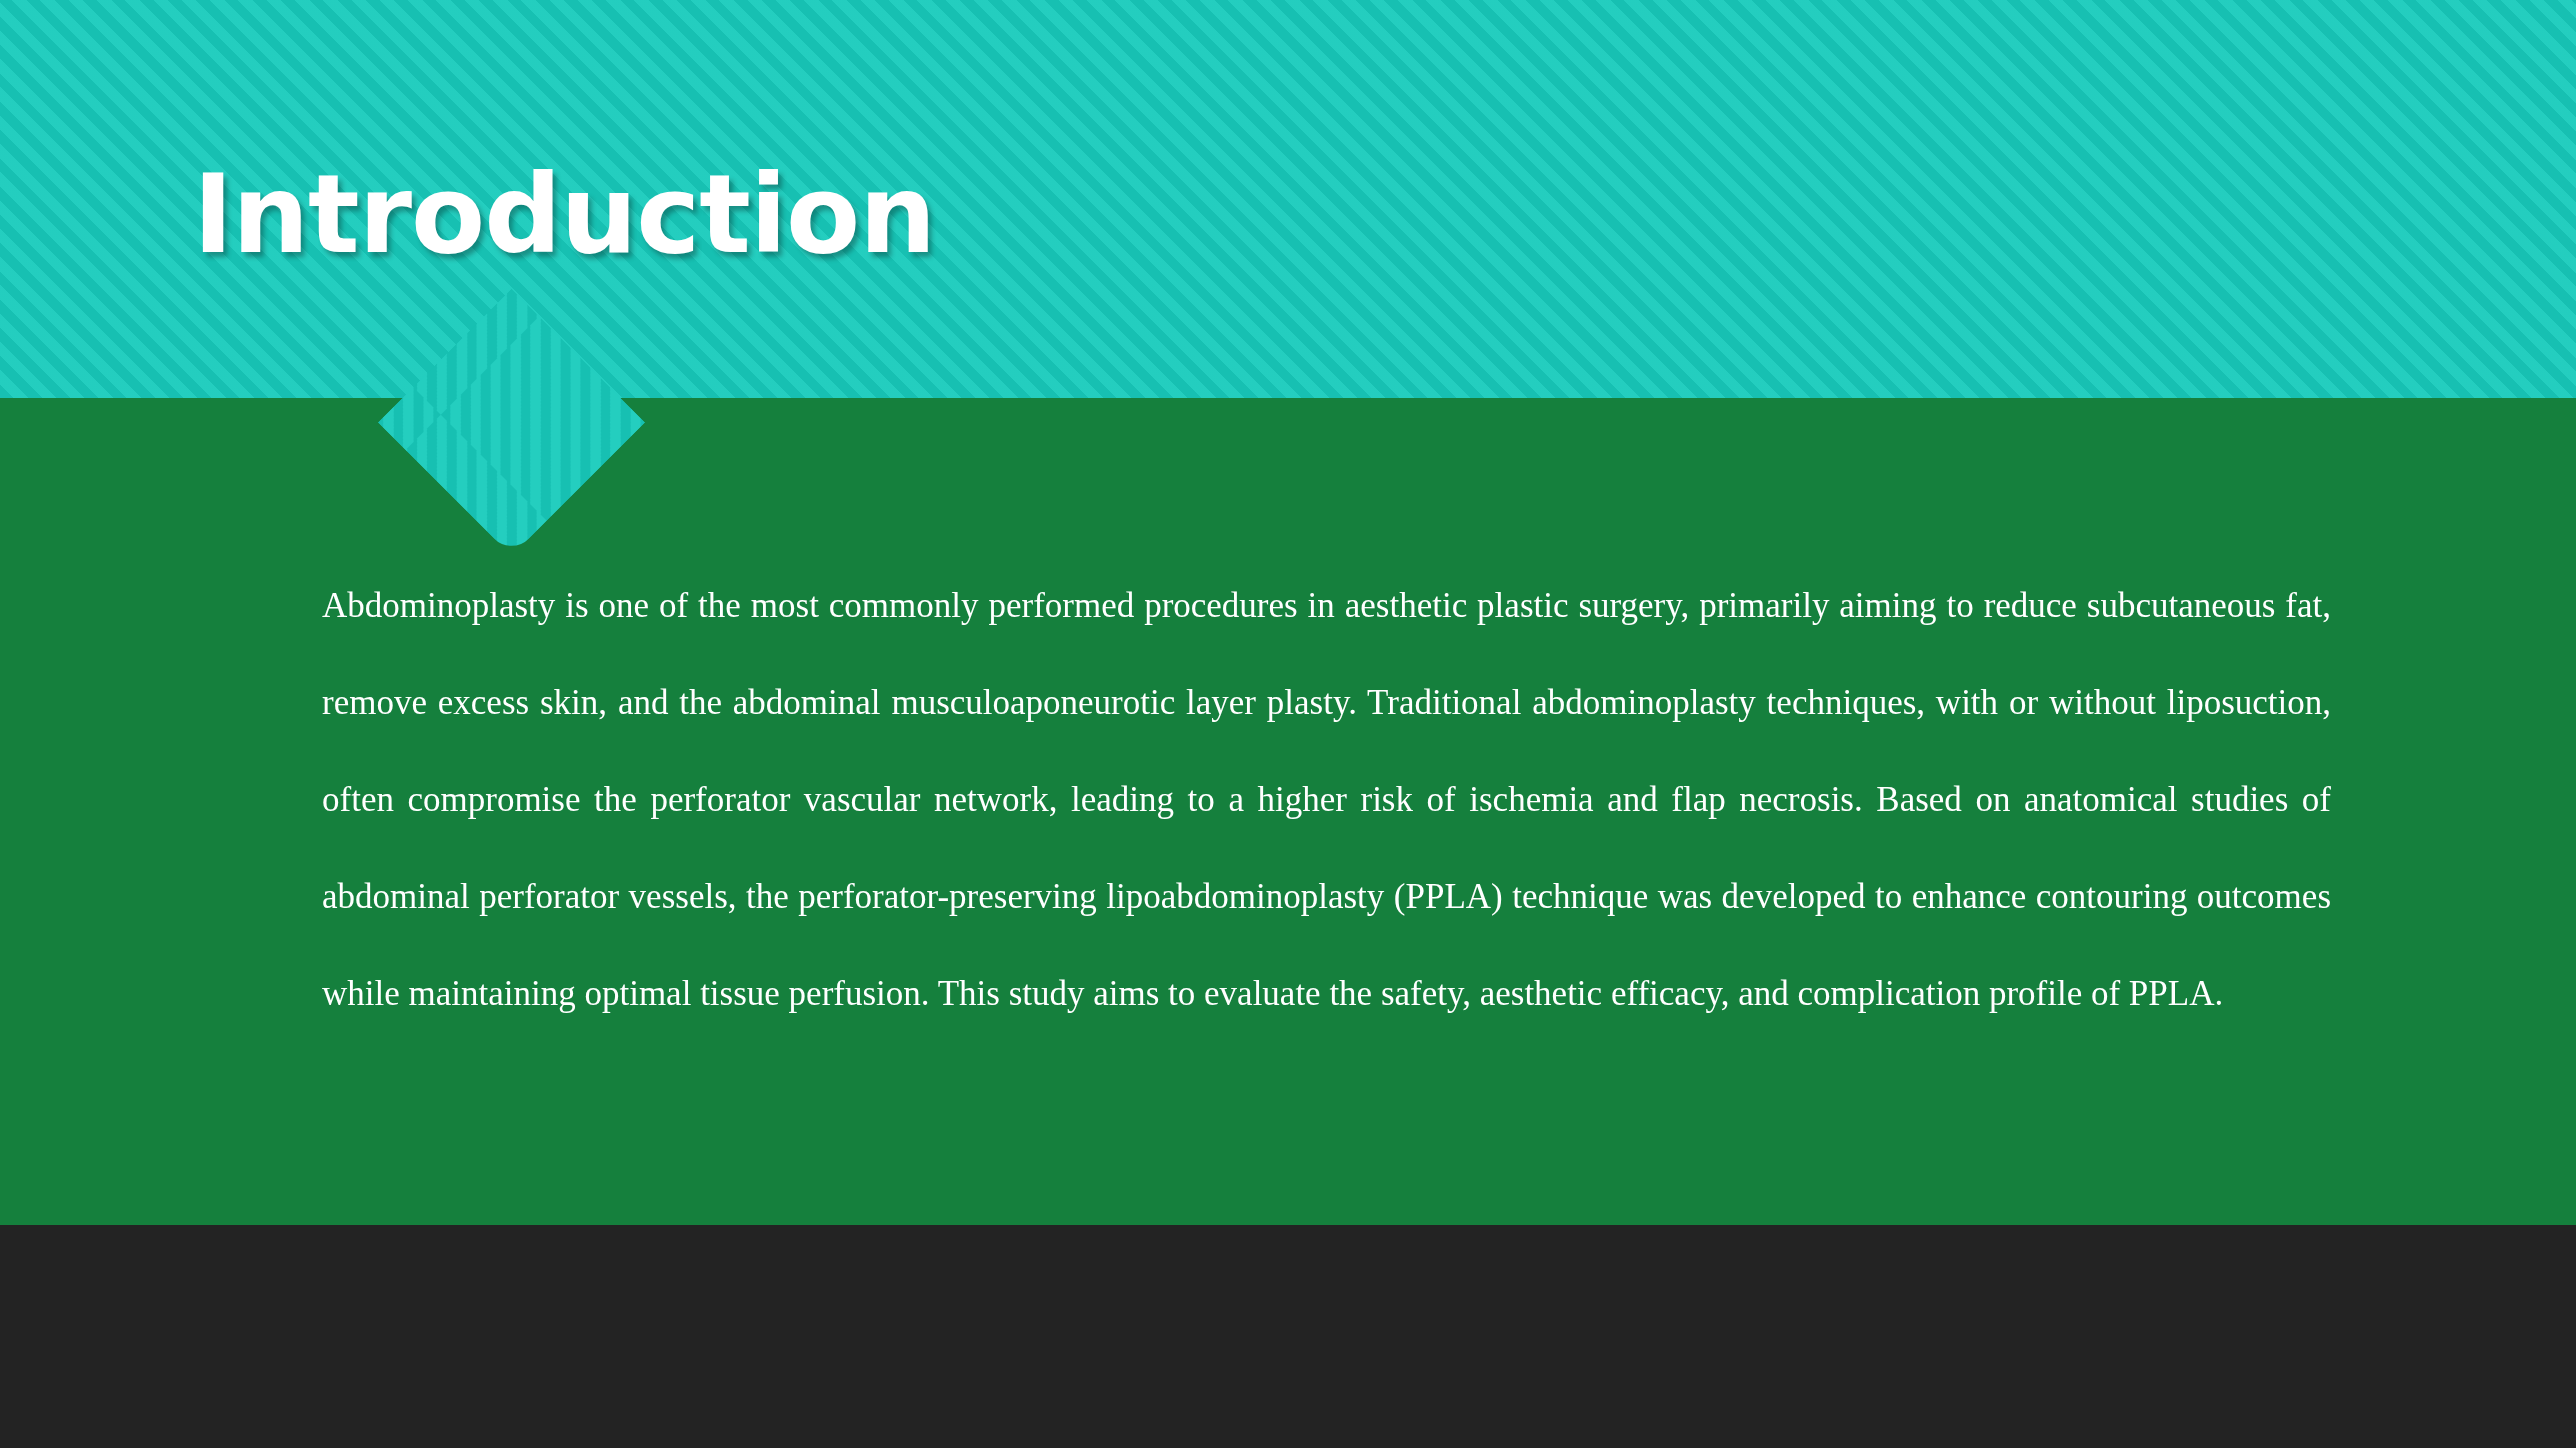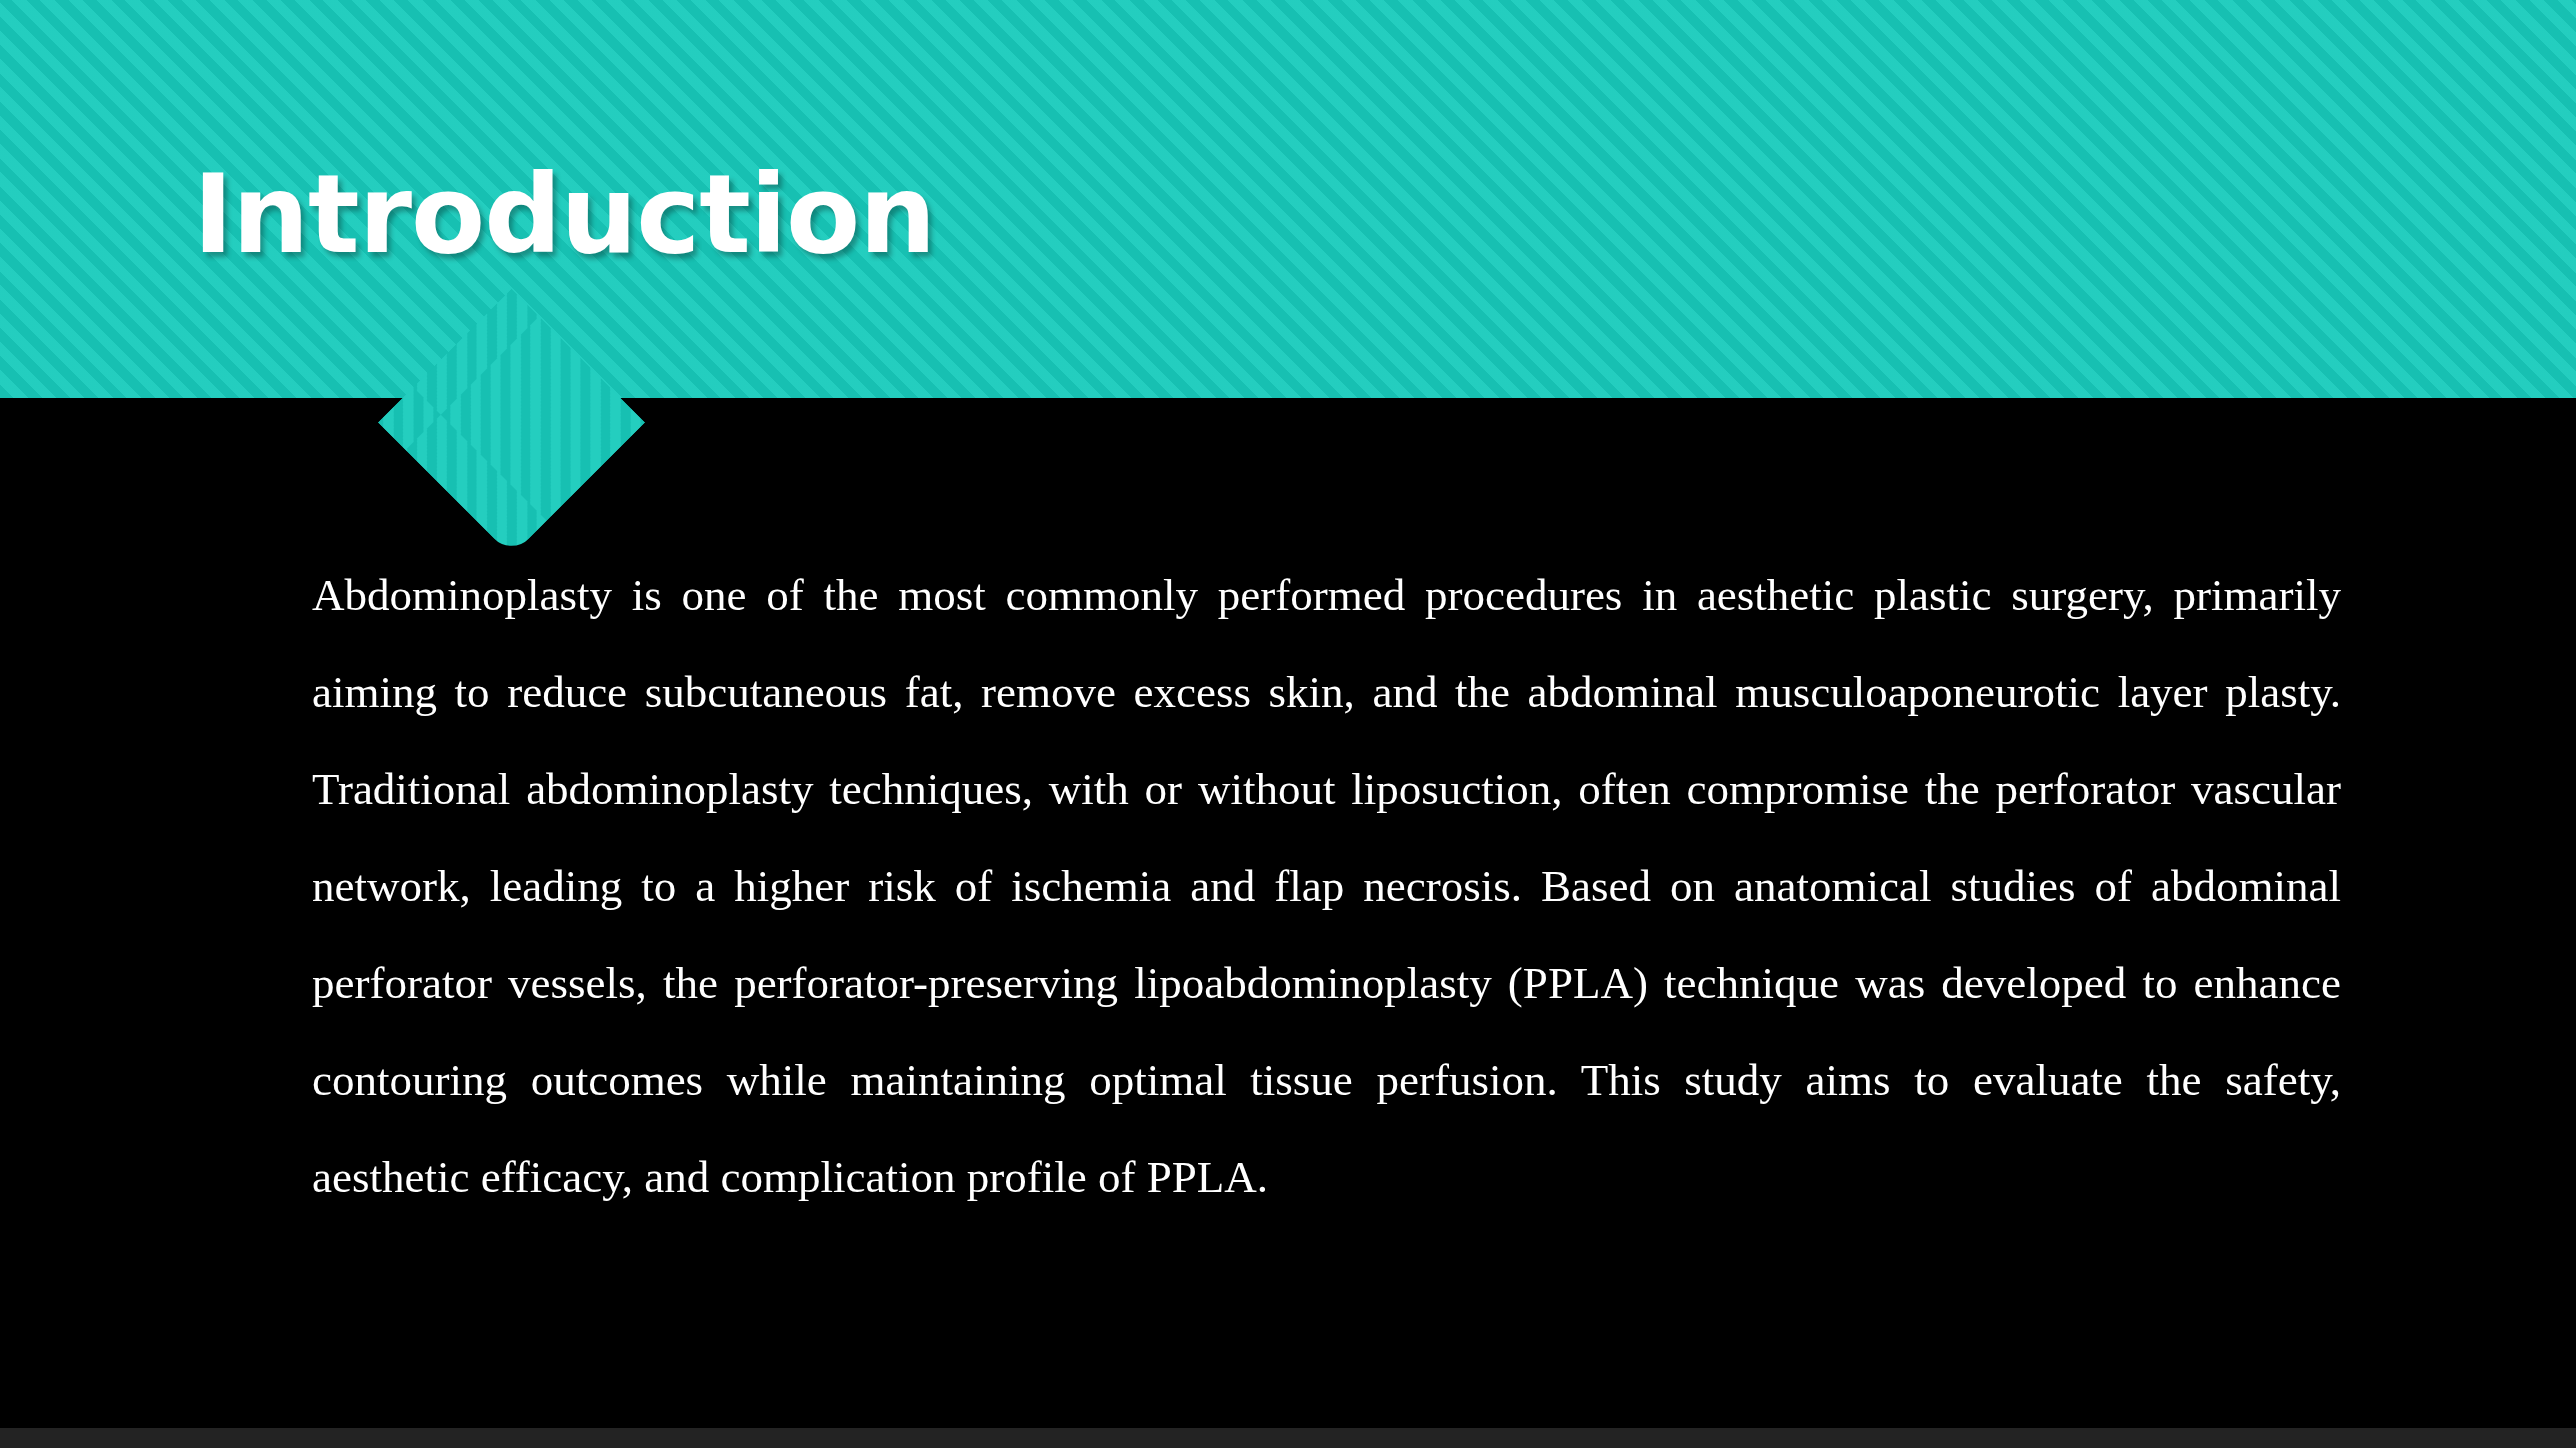--- a/index.html
+++ b/index.html
@@ -7,22 +7,22 @@
     padding: 0;
     background: #232323;
   }
   body {
     font-family: "Liberation Serif", "DejaVu Serif", serif;
   }
 
   .slide {
     position: relative;
     width: 2576px;
-    height: 1428px;
-    background: #000000;
+    height: 1225px;
+    background: #15803d;
     overflow: hidden;
   }
 
   
   .header-banner {
     position: absolute;
     left: 0;
     top: 0;
     width: 2576px;
     height: 398px;
@@ -75,23 +75,23 @@
 
   
   .body-block {
     position: absolute;
     left: 306px;
     top: 541px;
     width: 2041px;
   }
 
   .body-paragraph {
-    margin: 6px;
+    margin: 16px;
     font-family: "Liberation Serif", "DejaVu Serif", serif;
-    font-size: 45px;
+    font-size: 35px;
     line-height: 97px;
     color: #FFFFFF;
     text-align: justify;
     text-justify: inter-word;
     hyphens: none;
   }
 </style>
 </head>
 <body>
 

